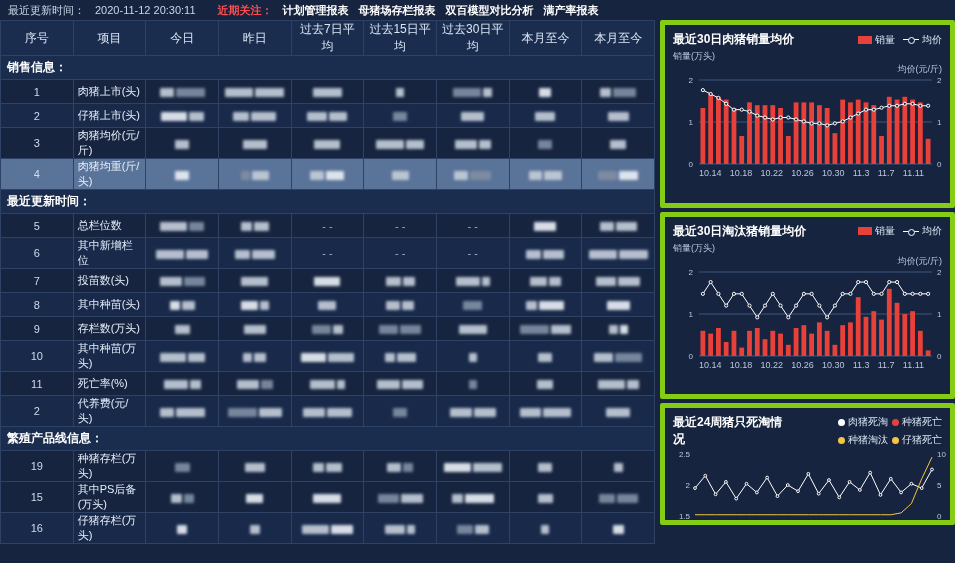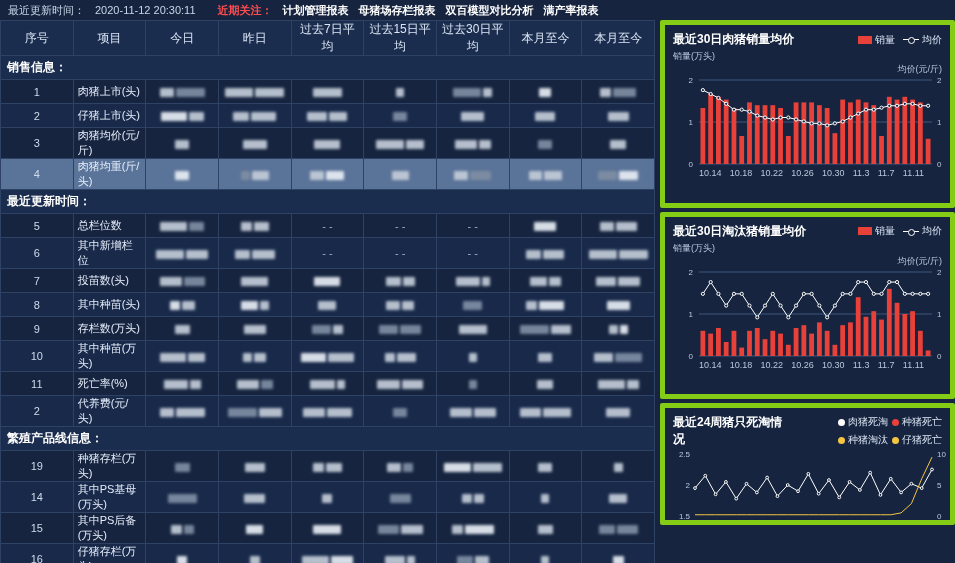--- a/index.html
+++ b/index.html
@@ -229,31 +229,20 @@
             <tr>
               <td class="idx">19</td>
               <td class="item">种猪存栏(万头)</td>
               <td class="val"><span class="blk d" style="width:15px"></span></td>
               <td class="val"><span class="blk" style="width:20px"></span></td>
               <td class="val"><span class="blk" style="width:11px"></span><span class="blk" style="width:16px"></span></td>
               <td class="val"><span class="blk" style="width:14px"></span><span class="blk d" style="width:10px"></span></td>
               <td class="val"><span class="blk w" style="width:27px"></span><span class="blk" style="width:29px"></span></td>
               <td class="val"><span class="blk" style="width:14px"></span></td>
               <td class="val"><span class="blk" style="width:9px"></span></td>
-            </tr>
-            <tr class="zebra">
-              <td class="idx">14</td>
-              <td class="item">其中PS基母(万头)</td>
-              <td class="val"><span class="blk d" style="width:29px"></span></td>
-              <td class="val"><span class="blk" style="width:21px"></span></td>
-              <td class="val"><span class="blk" style="width:10px"></span></td>
-              <td class="val"><span class="blk d" style="width:21px"></span></td>
-              <td class="val"><span class="blk" style="width:10px"></span><span class="blk" style="width:10px"></span></td>
-              <td class="val"><span class="blk" style="width:8px"></span></td>
-              <td class="val"><span class="blk" style="width:18px"></span></td>
             </tr>
             <tr>
               <td class="idx">15</td>
               <td class="item">其中PS后备(万头)</td>
               <td class="val"><span class="blk" style="width:11px"></span><span class="blk d" style="width:10px"></span></td>
               <td class="val"><span class="blk w" style="width:17px"></span></td>
               <td class="val"><span class="blk w" style="width:28px"></span></td>
               <td class="val"><span class="blk d" style="width:21px"></span><span class="blk" style="width:22px"></span></td>
               <td class="val"><span class="blk" style="width:11px"></span><span class="blk w" style="width:29px"></span></td>
               <td class="val"><span class="blk" style="width:15px"></span></td>

